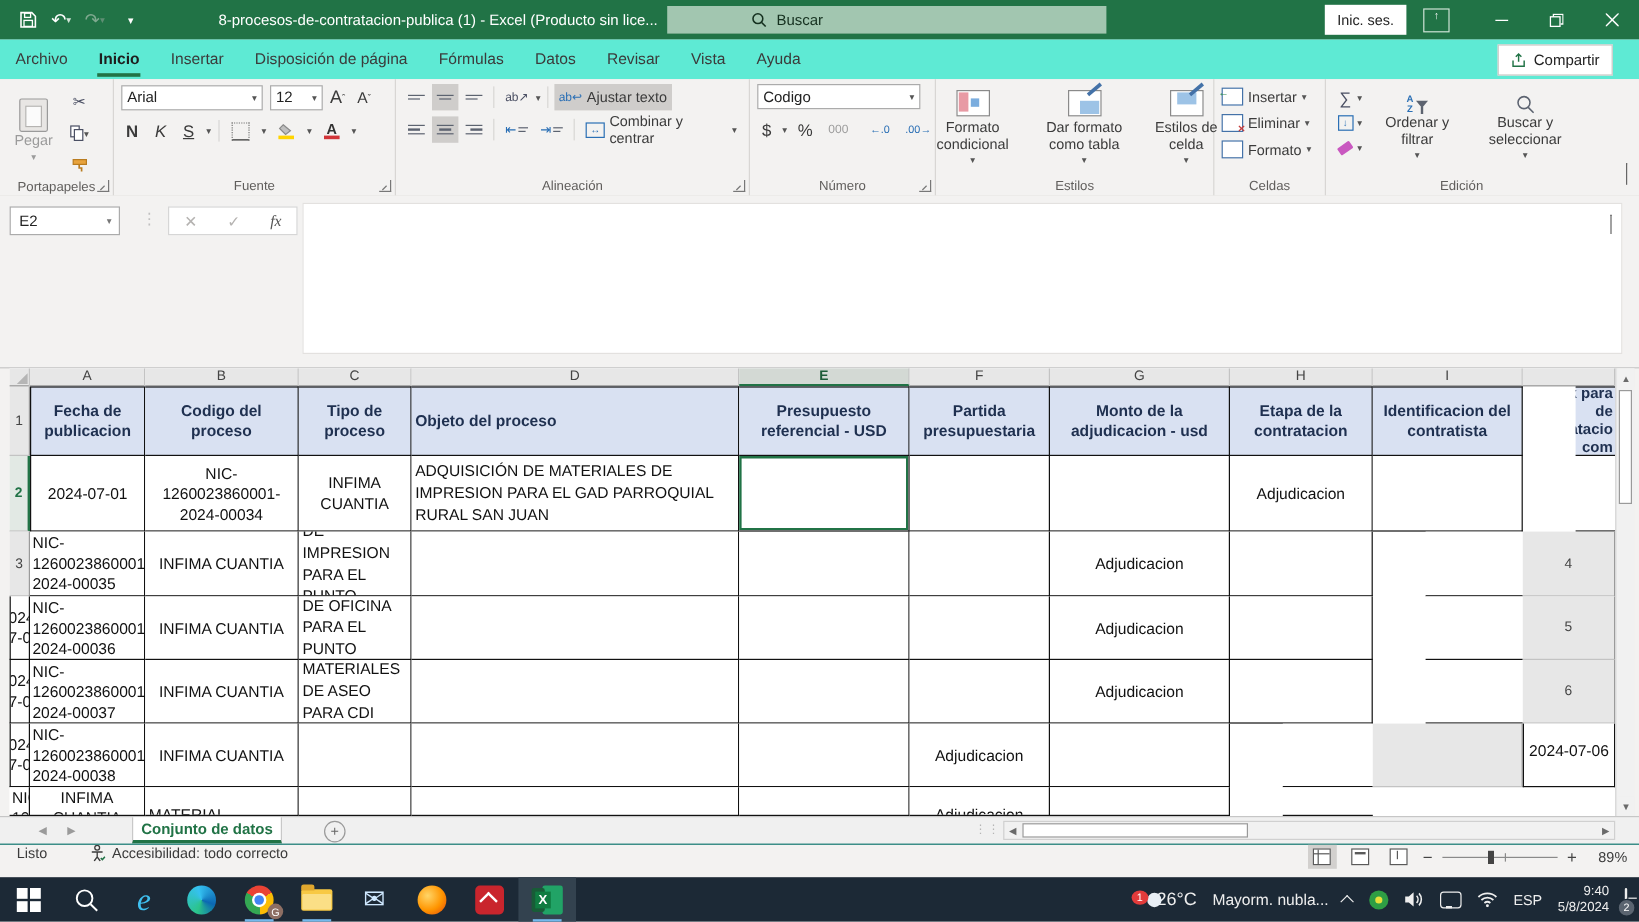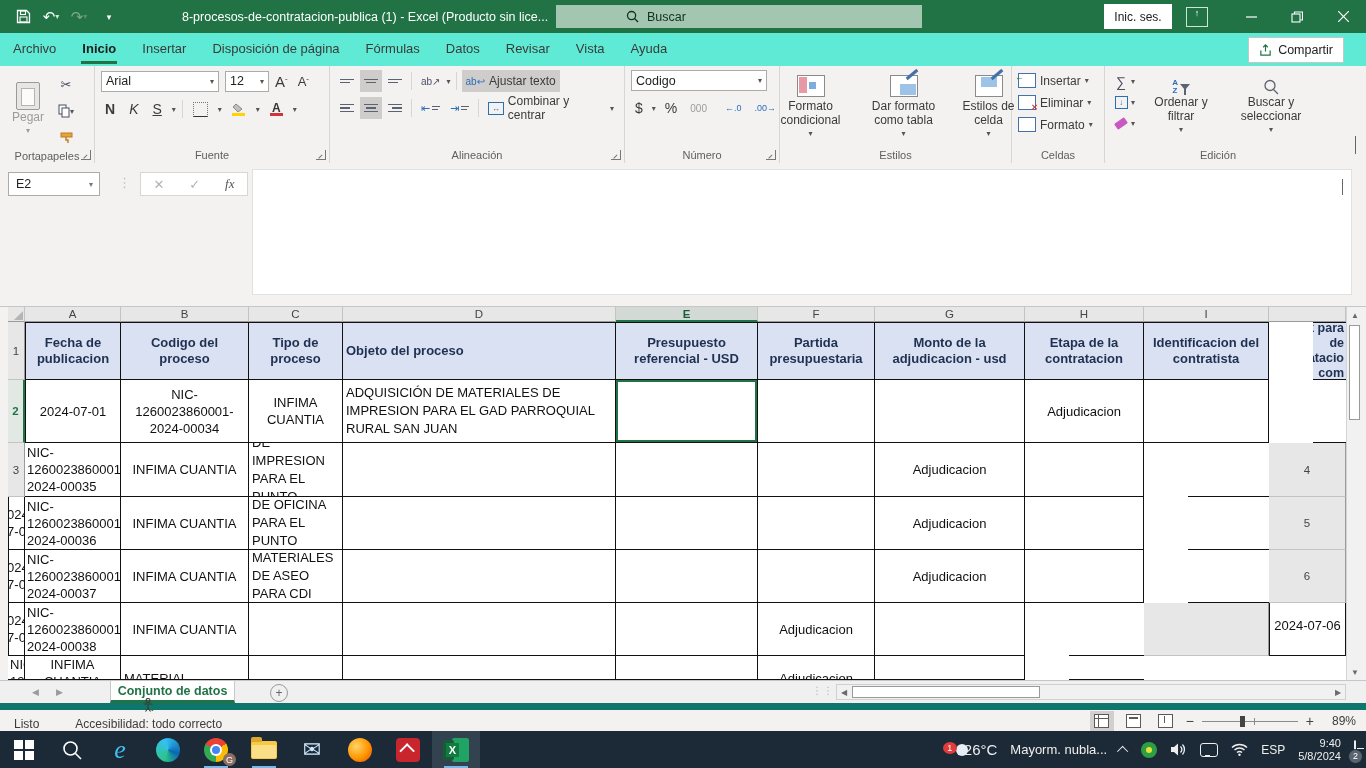--- a/index.html
+++ b/index.html
@@ -129,24 +129,24 @@
              border-bottom:3px solid #217346;box-sizing:border-box;display:flex;align-items:center;justify-content:center;
              font-size:12.5px;font-weight:bold;color:#217346;}
   #add-sheet{position:absolute;left:270px;top:3px;width:16px;height:16px;border:1px solid #9a9a9a;border-radius:50%;
              display:flex;align-items:center;justify-content:center;font-size:12px;color:#666;line-height:0;}
   #hscroll{position:absolute;left:836px;top:3px;width:510px;height:16px;background:#f1f1f1;border:1px solid #d0d0d0;box-sizing:border-box;}
   .harrow{position:absolute;top:0px;width:14px;height:14px;display:flex;align-items:center;justify-content:center;font-size:8px;color:#6a6a6a;}
   #hthumb{position:absolute;left:15px;top:1px;width:188px;height:12px;background:#fff;border:1px solid #9a9a9a;box-sizing:border-box;}
   #tab-dots{position:absolute;left:812px;top:4px;color:#b5b5b5;font-size:10px;letter-spacing:1px;}
 
   
-  #statusbar{position:absolute;left:0;top:703px;width:1366px;height:28px;background:#f3f2f1;border-top:7px solid #0f766e;box-sizing:border-box;
-             display:flex;align-items:flex-end;font-size:12px;color:#3b3b3b;}
+  #statusbar{position:absolute;left:0;top:703px;width:1366px;height:28px;background:#f3f2f1;border-top:1px solid #0f766e;box-sizing:border-box;
+             display:flex;align-items:flex-start;font-size:12px;color:#3b3b3b;}
   #mode{margin-left:14px;}
-  #access{margin-left:36px;display:flex;align-items:center;gap:5px;flex-direction:column;}
+  #access{margin-left:36px;display:flex;align-items:center;gap:5px;}
   #sb-right{position:absolute;right:10px;display:flex;align-items:center;gap:8px;}
   .view-ico{width:24px;height:20px;display:flex;align-items:center;justify-content:center;}
   .view-ico.on{background:#d2d0ce;}
   .vbox{width:13px;height:12px;border:1px solid #5a5a5a;position:relative;background:#fff;}
   .vbox.grid::before{content:'';position:absolute;left:3px;top:0;bottom:0;width:1px;background:#5a5a5a;}
   .vbox.grid::after{content:'';position:absolute;top:3px;left:0;right:0;height:1px;background:#5a5a5a;}
   .vbox.page::before{content:'';position:absolute;left:2px;top:2px;right:2px;height:2px;background:#5a5a5a;}
   .vbox.brk::before{content:'';position:absolute;left:5px;top:1px;width:1px;bottom:4px;background:#5a5a5a;}
   #zoomtrack{width:96px;height:1px;background:#8a8a8a;position:relative;}
   #zoomthumb{position:absolute;left:38px;top:-5px;width:5px;height:11px;background:#444;}

